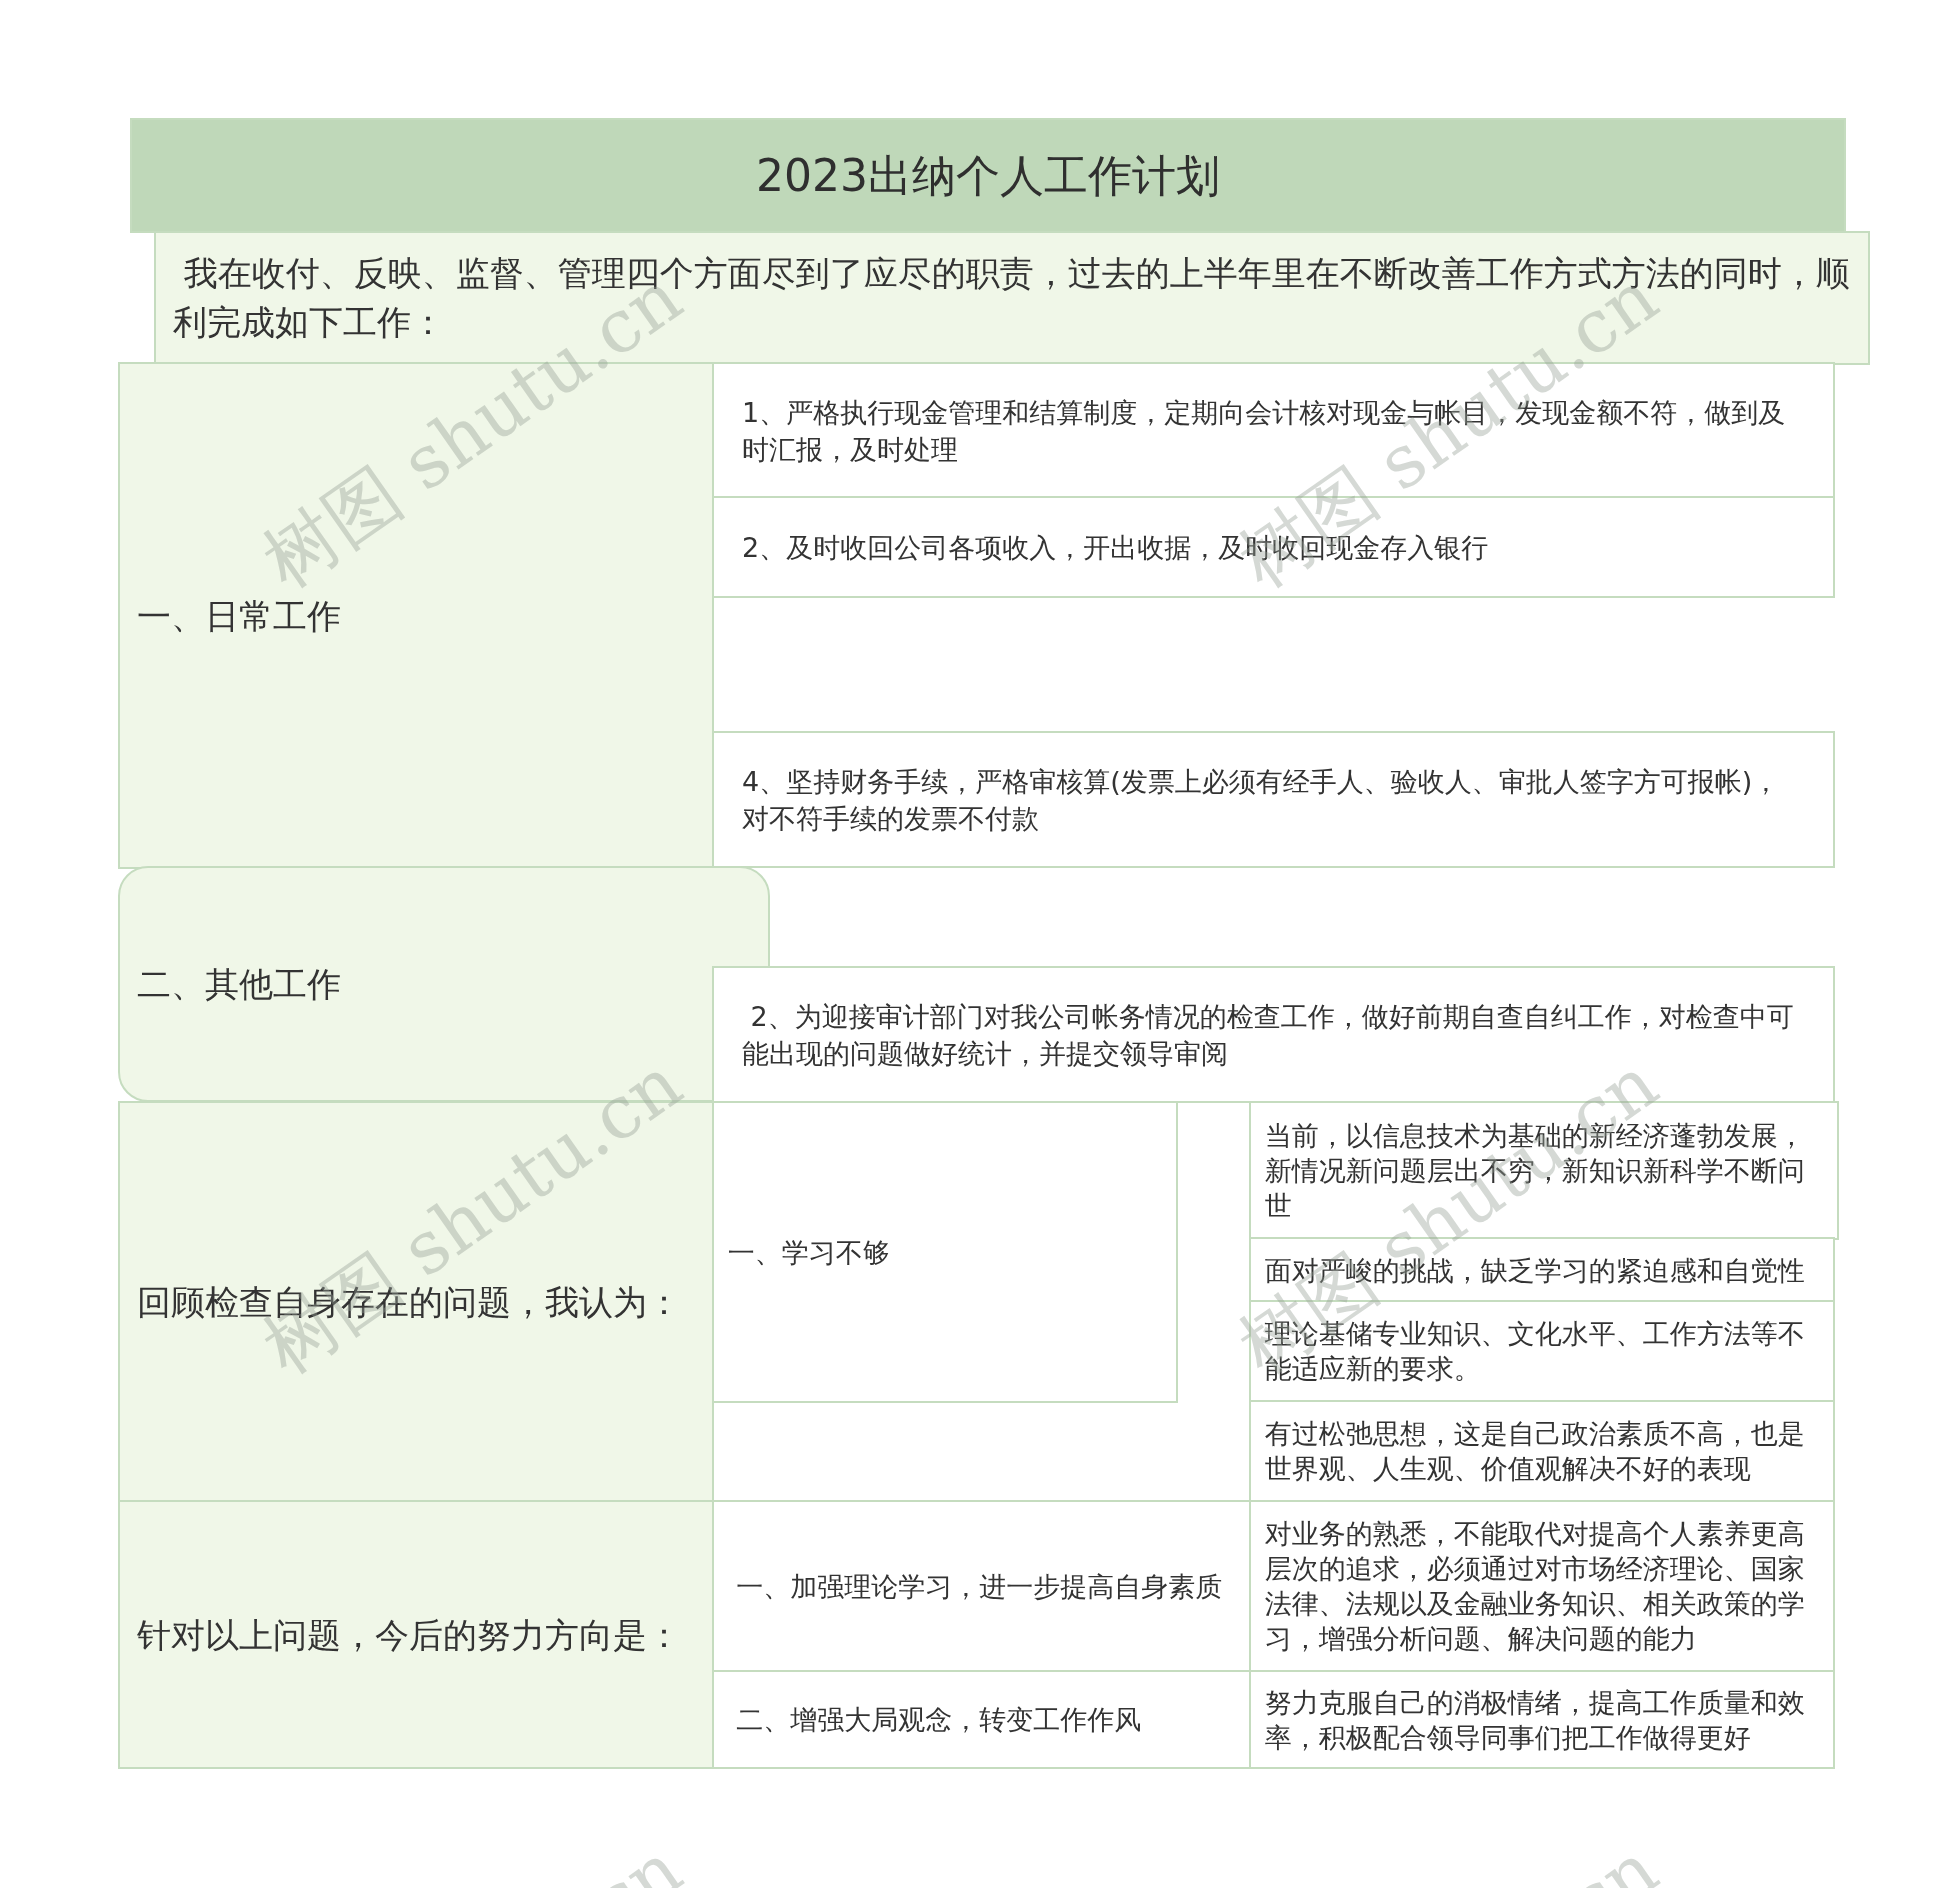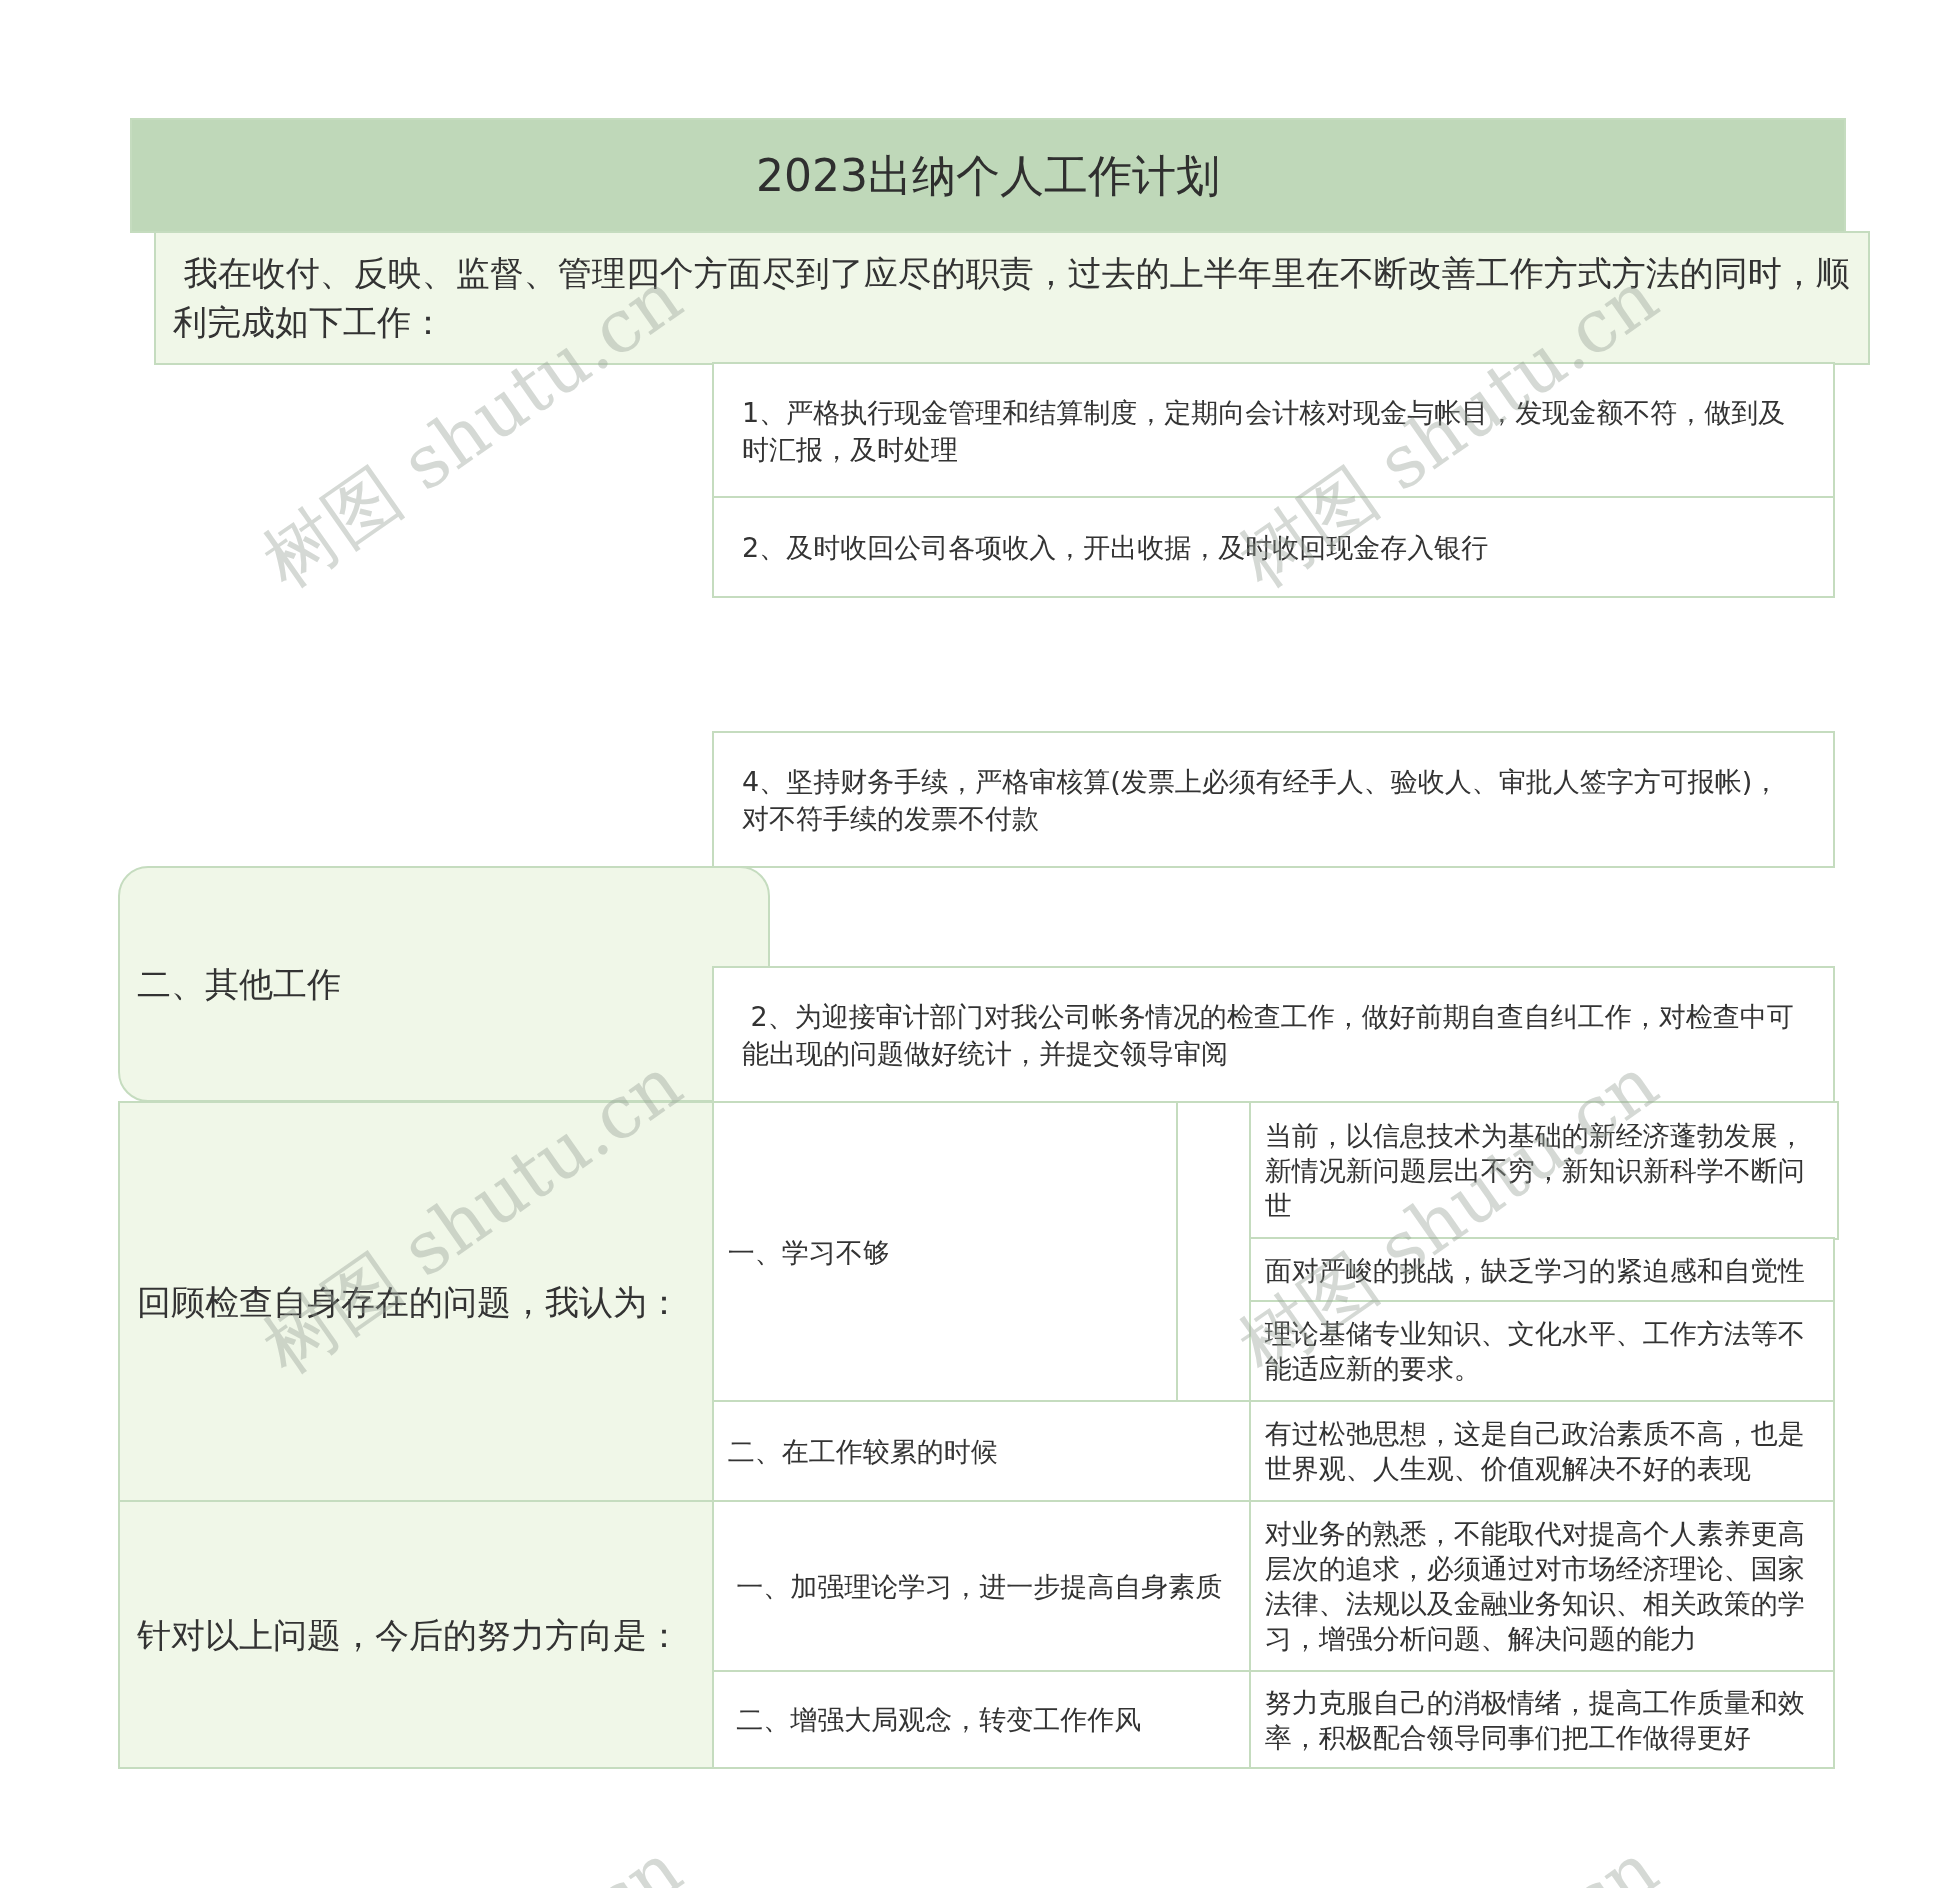--- a/index.html
+++ b/index.html
@@ -36,20 +36,23 @@
 <div class="table">
 
   <div class="cell header" style="left:0;top:0;width:1716px;height:115px;margin-left:12px;">
     <span>2023出纳个人工作计划</span>
   </div>
 
   <div class="cell intro" style="left:8px;top:113px;width:1716px;height:134px;margin-left:28px;">
     <span class="txt" style="text-indent:10.7px;">我在收付、反映、监督、管理四个方面尽到了应尽的职责，过去的上半年里在不断改善工作方式方法的同时，顺利完成如下工作：</span>
   </div>
 
+  <div class="cell label" style="left:0;top:244px;width:596px;height:507px;">
+    <span class="txt">一、日常工作</span>
+  </div>
   <div class="cell item" style="left:594px;top:244px;width:1123px;height:137px;">
     <span class="txt">1、严格执行现金管理和结算制度，定期向会计核对现金与帐目，发现金额不符，做到及时汇报，及时处理</span>
   </div>
   <div class="cell item" style="left:594px;top:378px;width:1123px;height:102px;">
     <span class="txt">2、及时收回公司各项收入，开出收据，及时收回现金存入银行</span>
   </div>
   <div class="cell item" style="left:594px;top:613px;width:1123px;height:137px;">
     <span class="txt">4、坚持财务手续，严格审核算(发票上必须有经手人、验收人、审批人签字方可报帐)，对不符手续的发票不付款</span>
   </div>
 
@@ -68,23 +71,20 @@
   </div>
   <div class="cell detail" style="left:1131px;top:983px;width:590px;height:139px;">
     <span class="txt">当前，以信息技术为基础的新经济蓬勃发展，新情况新问题层出不穷，新知识新科学不断问世</span>
   </div>
   <div class="cell detail" style="left:1131px;top:1119px;width:586px;height:66px;">
     <span class="txt">面对严峻的挑战，缺乏学习的紧迫感和自觉性</span>
   </div>
   <div class="cell detail" style="left:1131px;top:1182px;width:586px;height:102px;">
     <span class="txt">理论基储专业知识、文化水平、工作方法等不能适应新的要求。</span>
   </div>
-  <div class="cell sub" style="left:594px;top:1282px;width:539px;height:102px;">
-    <span class="txt">二、在工作较累的时候</span>
-  </div>
   <div class="cell detail" style="left:1131px;top:1282px;width:586px;height:102px;">
     <span class="txt">有过松弛思想，这是自己政治素质不高，也是世界观、人生观、价值观解决不好的表现</span>
   </div>
 
   <div class="cell label" style="left:0;top:1382px;width:596px;height:269px;">
     <span class="txt">针对以上问题，今后的努力方向是：</span>
   </div>
   <div class="cell sub" style="left:594px;top:1382px;width:539px;height:172px;">
     <span class="txt" style="white-space:pre-wrap;"> 一、加强理论学习，进一步提高自身素质</span>
   </div>

